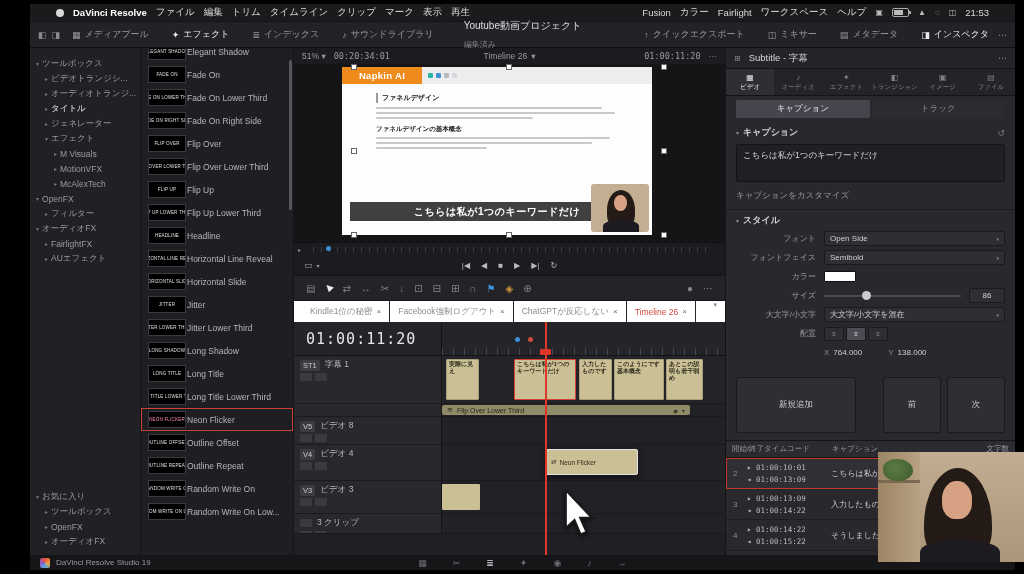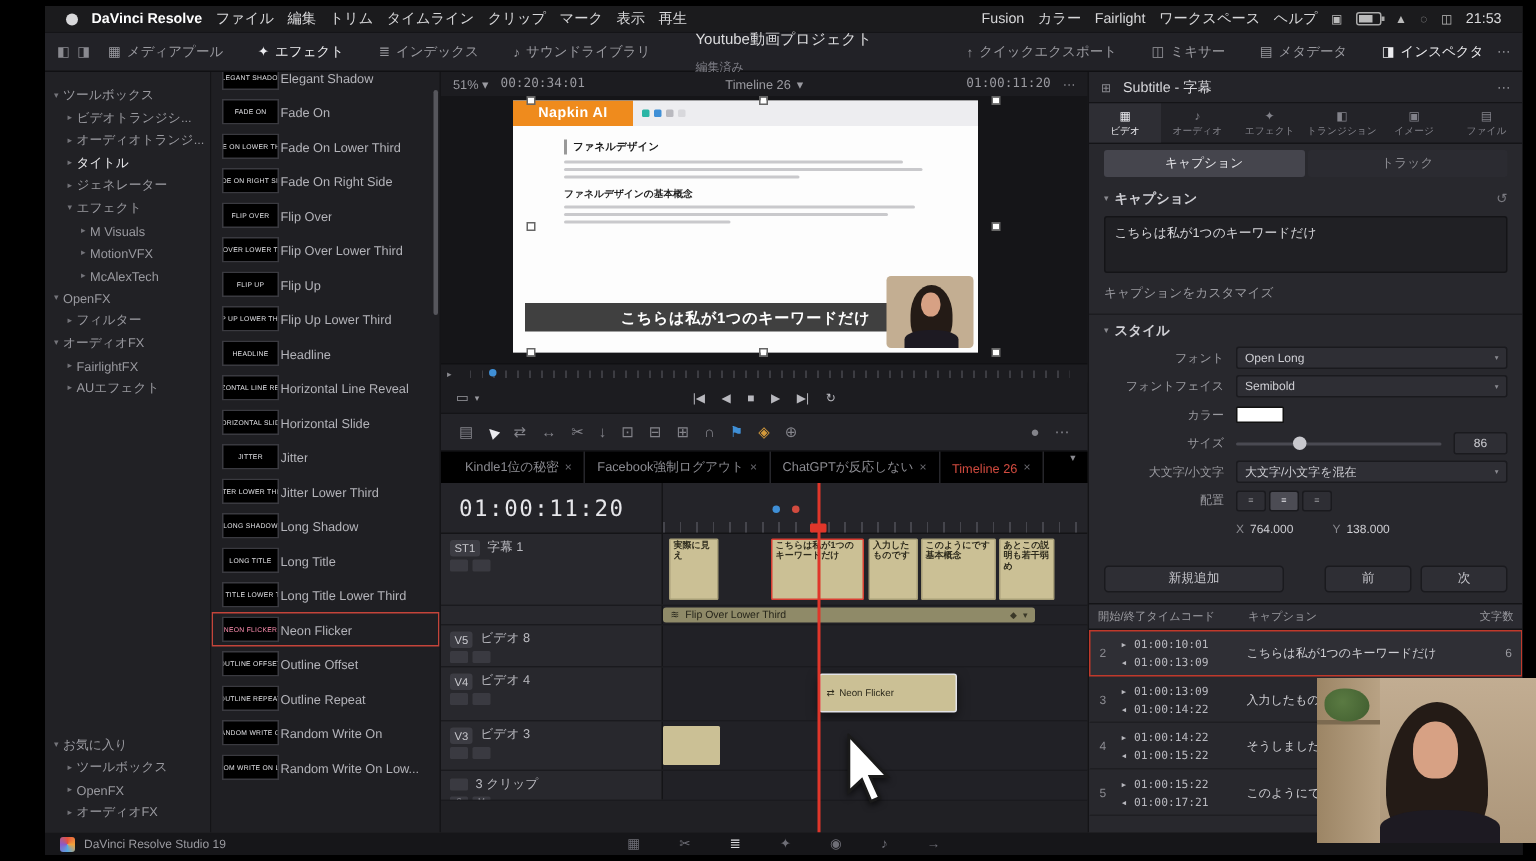--- a/index.html
+++ b/index.html
@@ -2,21 +2,21 @@
 <html><head>
 <meta charset="utf-8">
 <style>
   html,body{margin:0;padding:0;background:#000;}
   .screen{position:relative;width:1024px;height:574px;background:#000;overflow:hidden;
           font-family:"Liberation Sans","DejaVu Sans",sans-serif;color:#c8c8cc;}
   .desktop{position:absolute;left:30px;top:4px;width:985px;height:566px;background:#28282d;
            display:flex;flex-direction:column;overflow:hidden;}
 
   
-  .menubar{height:17px;background:#1b1b1d;display:flex;align-items:center;gap:9px;padding:0 14px;
+  .menubar{height:17px;background:#1b1b1d;display:flex;align-items:center;gap:9px;padding:0 26px;
            font-size:9.5px;color:#d8d8da;flex:0 0 auto;}
   .apple{width:8px;height:8px;border-radius:50%;background:#d8d8da;flex:0 0 auto;}
   .menubar .app{font-weight:bold;color:#fff;}
   .menu-item{white-space:nowrap;}
   .mb-spacer{flex:1;}
   .mb-group{display:flex;gap:9px;align-items:center;}
   .batt{width:15px;height:7px;border:1px solid #aaa;border-radius:2px;position:relative;}
   .batt:after{content:"";position:absolute;right:-3px;top:2px;width:2px;height:3px;background:#aaa;}
   .batt i{position:absolute;left:1px;top:1px;bottom:1px;width:9px;background:#bbb;}
   .mb-ic{font-size:8px;color:#bbb;}
@@ -88,21 +88,21 @@
 
   .edittools{height:24px;background:#232328;border-top:1px solid #141417;border-bottom:1px solid #141417;
              display:flex;align-items:center;gap:10px;padding:0 12px;font-size:10px;color:#83838a;flex:0 0 auto;}
   .et{flex:0 0 auto;}
   .et.active{color:#ececf0;}
   .et.sel{display:inline-block;transform:rotate(-135deg);font-size:9px;}
   .et.blue{color:#3f8fd6;}
   .et.orange{color:#d49a3b;}
   .et-gap{flex:1;}
 
-  .tltabs{height:21px;background:#000000;display:flex;align-items:flex-start;padding:0 8px;font-size:8.5px;color:#8c8c92;flex:0 0 auto;}
+  .tltabs{height:21px;background:#ffffff;display:flex;align-items:flex-start;padding:0 8px;font-size:8.5px;color:#8c8c92;flex:0 0 auto;}
   .tltab{display:flex;align-items:center;gap:4px;padding:0 8px;height:100%;border-right:1px solid #26262b;white-space:nowrap;}
   .tltab .x{color:#6a6a70;font-size:8px;}
   .tltab.active{color:#d24b3f;}
   .tltabs .chev{margin-left:auto;color:#8a8a90;font-size:7px;}
 
   .timeline{flex:1;position:relative;min-height:0;background:#202024;display:flex;flex-direction:column;overflow:hidden;}
   .tl-head{height:34px;display:flex;flex:0 0 auto;}
   .tl-tc{width:148px;display:flex;align-items:center;padding-left:12px;font-family:"DejaVu Sans Mono","Liberation Mono",monospace;
          font-size:15px;color:#e6e6ea;letter-spacing:1px;background:#242429;border-right:1px solid #141417;border-bottom:1px solid #141417;box-sizing:border-box;}
   .tl-ruler{flex:1;position:relative;background:#242429;border-bottom:1px solid #141417;}
@@ -170,21 +170,21 @@
   .numbox{width:34px;background:#2e2e34;border:1px solid #1a1a1e;border-radius:2px;height:13px;display:flex;
           align-items:center;justify-content:center;color:#cfcfd4;font-size:8px;flex:0 0 auto;}
   .alignbtns{display:flex;gap:2px;}
   .abtn{width:18px;height:12px;background:#2e2e34;border:1px solid #1a1a1e;border-radius:2px;display:flex;
         align-items:center;justify-content:center;font-size:6px;color:#9a9aa0;}
   .abtn.active{background:#4c4c54;color:#e6e6ea;}
   .xy{display:flex;gap:4px;align-items:center;}
   .xyl{color:#8a8a90;font-size:8px;}
   .xyv{color:#cfcfd4;font-size:8px;}
   .btnrow{display:flex;align-items:center;padding:5px 10px;gap:6px;margin-top:10px;flex:0 0 auto;}
-  .btn{background:#2e2e34;border:1px solid #1a1a1e;border-radius:3px;color:#c6c6cc;font-size:8.5px;padding:2px 0;text-align:center;}
+  .btn{background:#2e2e34;border:1px solid #1a1a1e;border-radius:3px;color:#c6c6cc;font-size:8.5px;padding:21px 0;text-align:center;}
   .btn.add{width:118px;}
   .btn.small{width:56px;}
   .btn-sp{flex:1;}
   .captable{flex:1;border-top:1px solid #141417;display:flex;flex-direction:column;overflow:hidden;margin-top:2px;}
   .ct-head{display:grid;grid-template-columns:100px 1fr 34px;background:#2b2b31;border-bottom:1px solid #141417;
            font-size:7.5px;color:#9a9aa0;padding:3px 6px;flex:0 0 auto;}
   .ct-head span{white-space:nowrap;overflow:hidden;}
   .ct-chars-h{text-align:right;}
   .ct-row{display:grid;grid-template-columns:14px 84px 1fr 26px;align-items:center;padding:2px 6px;
           border:1px solid transparent;border-bottom:1px solid #1e1e22;min-height:31px;box-sizing:border-box;}
@@ -778,21 +778,21 @@
         <div class="cap-text">こちらは私が1つのキーワードだけ</div>
         <div class="customize">キャプションをカスタマイズ</div>
 
         <div class="sect-head">
           <span class="chev">▾</span>
           <span>スタイル</span>
         </div>
         <div class="prow">
           <span class="plabel">フォント</span>
           <span class="pdrop">
-              <span>Open Long</span>
+              <span>Open Side</span>
               <span class="ar">▾</span>
             </span>
         </div>
         <div class="prow">
           <span class="plabel">フォントフェイス</span>
           <span class="pdrop">
               <span>Semibold</span>
               <span class="ar">▾</span>
             </span>
         </div>

